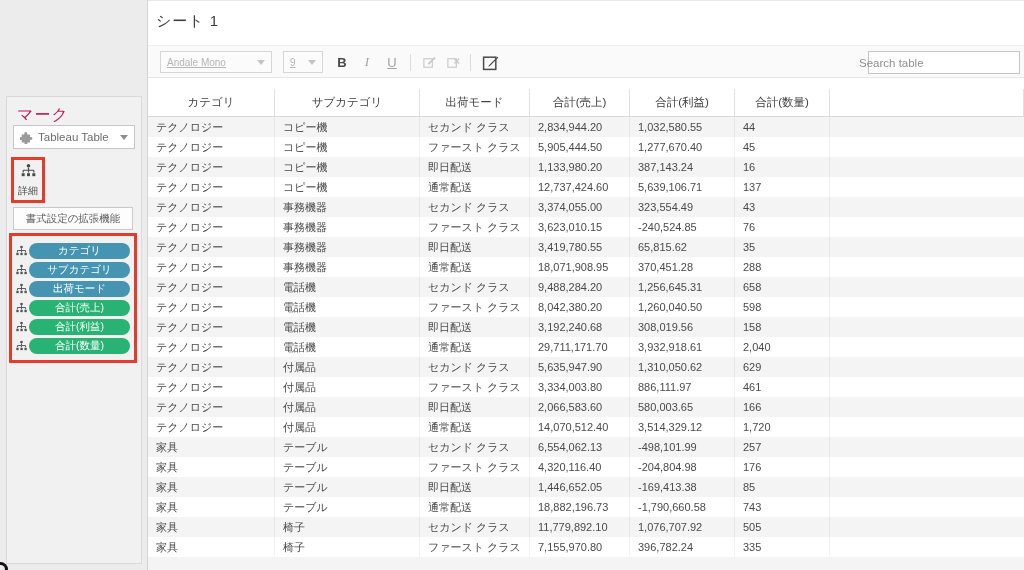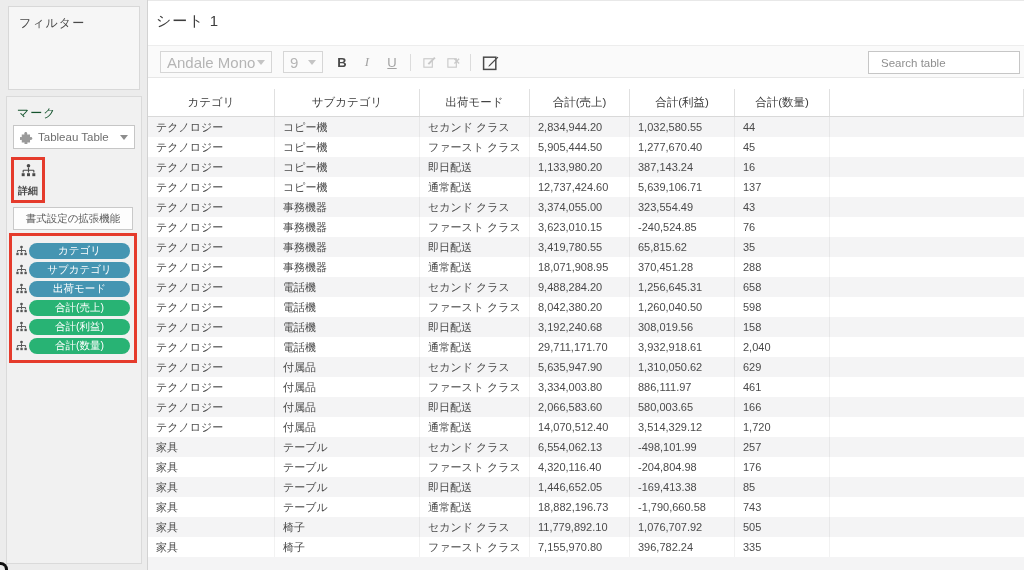--- a/index.html
+++ b/index.html
@@ -7,30 +7,30 @@
   body { font-family:"Liberation Sans","DejaVu Sans",sans-serif; background:#fff; position:relative; color:#4a4a4a; }
 
   
   .sidebar { position:absolute; left:0; top:0; width:148px; height:570px;
              background:#ececec; border-right:1px solid #d2d2d2; }
   .filter-card { position:absolute; left:8px; top:6px; width:132px; height:84px;
                  background:#f6f6f6; border:1px solid #d8d8d8; }
   .filter-card .card-title { padding:8px 0 0 10px; font-size:12px; color:#4a4a4a; letter-spacing:1px; }
   .marks-card { position:absolute; left:6px; top:96px; width:136px; height:468px;
                 background:#f1f1f1; border:1px solid #dadada; }
-  .marks-title { position:absolute; left:10px; top:8px; font-size:12px; color:#14532d; letter-spacing:1px; }
+  .marks-title { position:absolute; left:10px; top:8px; font-size:16px; color:#be185d; letter-spacing:1px; }
   .mark-type { position:absolute; left:6px; top:28px; width:122px; height:24px; background:#fff;
                border:1px solid #c6c6c6; display:flex; align-items:center; padding:0 6px; cursor:pointer;justify-content:flex-end; }
   .mark-type .mt-label { flex:1; font-size:11.5px; color:#6e6e6e; margin-left:5px; white-space:nowrap; overflow:hidden; }
   .caret { width:0; height:0; border-left:4px solid transparent; border-right:4px solid transparent;
            border-top:5px solid #8d8d8d; }
   .marks-buttons { position:absolute; left:4px; top:60px; display:flex; align-items:flex-start; }
   .mark-btn { display:flex; flex-direction:column; align-items:center; justify-content:center;
               padding:6px 6px 4px 6px; cursor:pointer; }
-  .mark-btn .btn-label { font-size:10px; color:#4a4a4a; margin-top:4px; white-space:nowrap;font-weight:bold; }
+  .mark-btn .btn-label { font-size:10px; color:#4a4a4a; margin-top:4px; white-space:nowrap; }
   .mark-btn.highlighted { border:3px solid #e53b2c; padding:3px 4px 2px 4px; }
   .format-ext { position:absolute; left:6px; top:110px; width:120px; height:23px; background:#fdfdfd;
                 border:1px solid #c9c9c9; font-size:10.5px; color:#5a5a5a; display:flex;
                 align-items:center; justify-content:center; cursor:pointer; white-space:nowrap; }
   .pill-shelf { position:absolute; left:2px; top:136px; width:128px;
                 border:3px solid #e53b2c; padding:4px 2px 3px 2px; }
   .pill-row { display:flex; align-items:center; margin:3px 0; height:16px; }
   .pill-row .drag-icon { width:15px; flex:0 0 15px; display:flex; justify-content:center; }
   .pill { flex:1; height:16px; border-radius:8px; color:#fff; font-size:10.5px;
           display:flex; align-items:center; justify-content:center; margin-right:2px;
@@ -40,34 +40,34 @@
 
   
   .main { position:absolute; left:148px; top:0; width:876px; height:570px; background:#fff;
           border-top:1px solid #e8e8e8; }
   .sheet-title { position:absolute; left:8px; top:11px; font-size:15px; color:#3d3d3d; letter-spacing:1px;text-align:right; }
 
   .toolbar { position:absolute; left:0; top:44px; width:876px; height:33px; background:#fafafa;
              border-top:1px solid #ededed; border-bottom:1px solid #e7e7e7; }
   .tb-item { position:absolute; top:5px; height:22px; display:flex; align-items:center; }
   .select-box { border:1px solid #d6d6d6; background:#fbfbfb; padding:0 6px; cursor:default; }
-  .select-box .sel-label { flex:1; font-size:15px; color:#b5b5b5; }
+  .select-box .sel-label { flex:1; font-size:10px; color:#b5b5b5;text-decoration:underline; }
   .select-box .caret { border-top-color:#c4c4c4; }
   .tb-font { left:12px; width:112px; }
   .tb-size { left:135px; width:40px; }
   .tb-bold { left:186px; width:16px; justify-content:center; font-size:13px; font-weight:bold; color:#4a4a4a; cursor:pointer; }
   .tb-italic { left:211px; width:16px; justify-content:center; font-size:13px; font-style:italic;
                font-family:"Liberation Serif",serif; color:#a3a3a3; cursor:pointer; }
   .tb-under { left:236px; width:16px; justify-content:center; font-size:13px; color:#a3a3a3;
               text-decoration:underline; cursor:pointer; }
   .tb-sep { position:absolute; top:8px; width:1px; height:17px; background:#dcdcdc; }
   .tb-icon { justify-content:center; cursor:pointer; }
 
   .search-box { position:absolute; left:720px; top:5px; width:152px; height:23px; background:#fff;
-                border:1px solid #c6c6c6; display:flex; align-items:center; padding:0 6px; }
+                border:1px solid #c6c6c6; display:flex; align-items:center; padding:0 6px;justify-content:flex-end; }
   .search-box input { border:none; outline:none; flex:1; font-size:11.5px; color:#4a4a4a;
                       margin-left:6px; background:transparent; font-family:inherit; }
   .search-box input::placeholder { color:#8f8f8f; }
 
   
   .grid { position:absolute; left:0; top:88px; width:876px; }
   .trow { display:flex; height:20px; align-items:center; }
   .trow.head { height:28px; background:#fff; border-bottom:1px solid #d9d9d9; }
   .trow.striped { background:#f4f4f5; }
   .tcell { height:100%; display:flex; align-items:center; padding-left:8px;
@@ -81,23 +81,20 @@
   .tcell:nth-child(4){ width:100px; }
   .tcell:nth-child(5){ width:105px; }
   .tcell:nth-child(6){ width:95px; }
   .tcell:nth-child(7){ flex:1; border-right:none; }
   .partial-row { height:14px; background:#f4f4f5; }
 </style>
 </head>
 <body>
 
 <aside class="sidebar">
-  <div class="filter-card">
-    <div class="card-title">フィルター</div>
-  </div>
 
   <div class="marks-card">
     <div class="marks-title">マーク</div>
 
     <div class="mark-type">
       <span style="display:flex">
         <svg width="13" height="13" viewBox="0 0 14 14">
             <path fill="#9a9a9a" d="M6.2 1.2c-.9 0-1.6.7-1.6 1.6 0 .3.1.6.2.9H1.9v3c-.3-.1-.6-.2-.9-.2-.9 0-1.6.7-1.6 1.6s.7 1.6 1.6 1.6c.3 0 .6-.1.9-.2v3h3.1c-.1.3-.2.6-.2.9 0 .9.7 1.6 1.6 1.6s1.6-.7 1.6-1.6c0-.3-.1-.6-.2-.9h3v-3c.3.1.6.2.9.2.9 0 1.6-.7 1.6-1.6s-.7-1.6-1.6-1.6c-.3 0-.6.1-.9.2v-3H7.6c.1-.3.2-.6.2-.9 0-.9-.7-1.6-1.6-1.6z"></path>
           </svg>
       </span>

